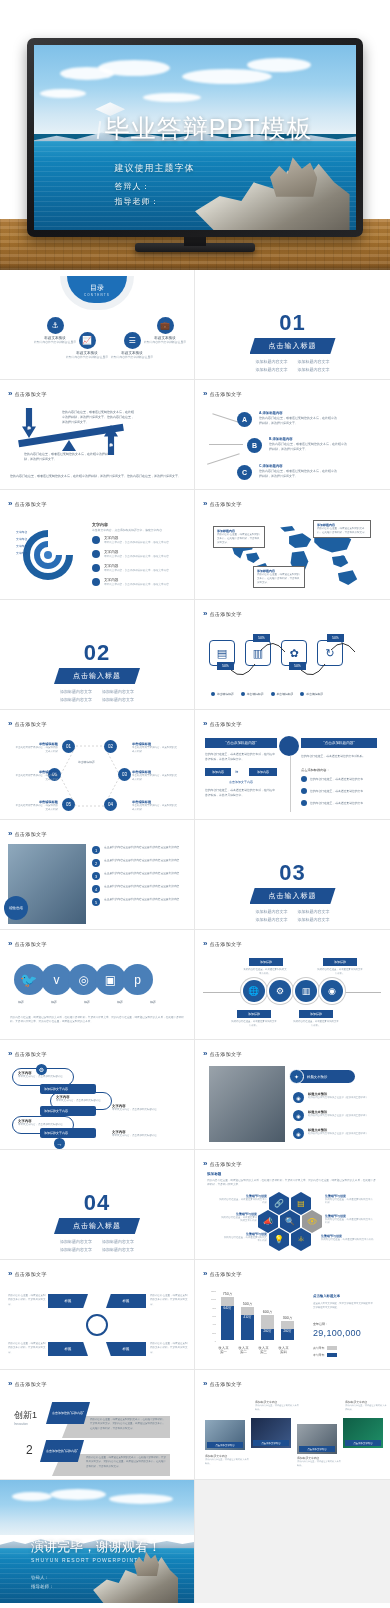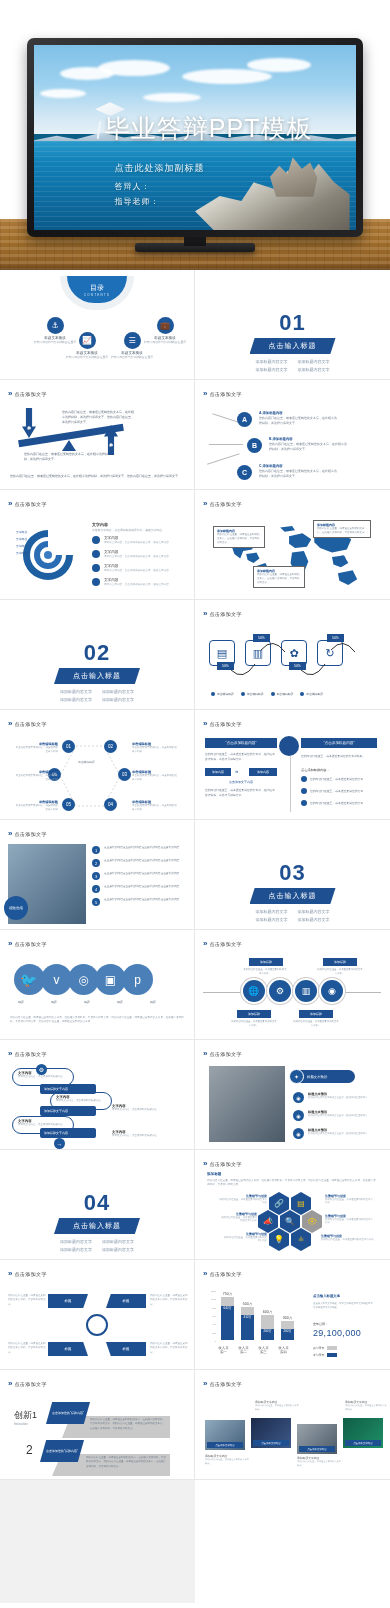--- a/index.html
+++ b/index.html
@@ -177,21 +177,21 @@
         <div class="cloud" style="left:2%;top:24%;width:46px;height:9px;"></div>
         <div class="cloud" style="left:34%;top:26%;width:58px;height:9px;"></div>
         <div class="mtn"></div>
         <div class="water"></div>
         <div class="rock"></div>
         <div class="rock2"></div>
         <div class="hero-cap"></div>
         <div class="hero-cap-tassel"></div>
         <div class="hero-title">毕业答辩PPT模板</div>
         <div class="hero-sub">
-          <div class="big">点击此处添加副标题</div>
+          <div class="big">建议使用主题字体</div>
           <div>答辩人：</div>
           <div>指导老师：</div>
         </div>
       </div>
     </div>
   </div>
 
   <div class="grid">
 
     <div class="slide">
@@ -845,16 +845,32 @@
       <div style="position:absolute;left:10px;top:84px;width:44px;">
         <div style="font-size:2.8px;color:#555;">添加标题文字内容</div>
         <div style="font-size:2.2px;color:#9aa8b5;line-height:1.7;">您的内容打在这里，或者通过复制您的文本后粘贴。</div>
       </div>
       <div style="position:absolute;left:102px;top:86px;width:44px;">
         <div style="font-size:2.8px;color:#555;">添加标题文字内容</div>
         <div style="font-size:2.2px;color:#9aa8b5;line-height:1.7;">您的内容打在这里，或者通过复制您的文本后粘贴。</div>
       </div>
     </div>
 
+    <div class="final">
+      <div class="sky"></div>
+      <div class="cloud" style="left:6%;top:10%;width:40px;height:9px;"></div>
+      <div class="cloud" style="left:26%;top:7%;width:56px;height:11px;"></div>
+      <div class="cloud" style="left:56%;top:11%;width:64px;height:10px;"></div>
+      <div class="mtn" style="top:44%;height:14%;"></div>
+      <div class="water"></div>
+      <div class="rock" style="right:8%;bottom:0;width:44%;height:48%;"></div>
+      <div class="rock2" style="right:18%;bottom:22%;width:14%;height:26%;"></div>
+      <div class="final-title">演讲完毕，谢谢观看！</div>
+      <div class="final-sub">SHUYUN RESORT POWERPOINT</div>
+      <div class="final-sub2">
+        <div>答辩人：</div>
+        <div>指导老师：</div>
+      </div>
+    </div>
     <div class="final-blank"></div>
 
   </div>
 </div>
 
 </body></html>

